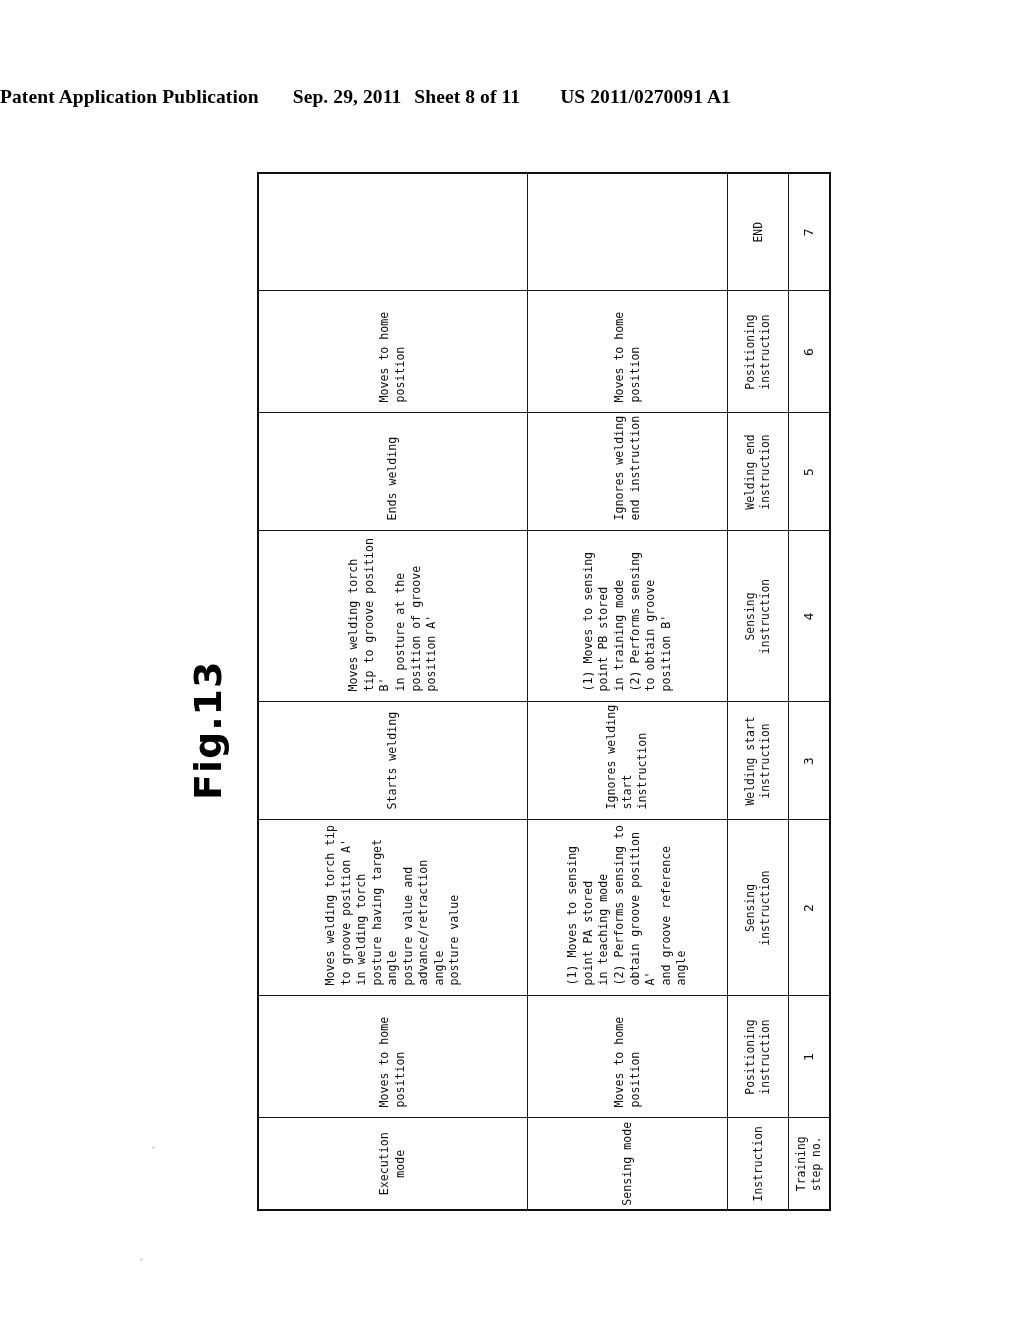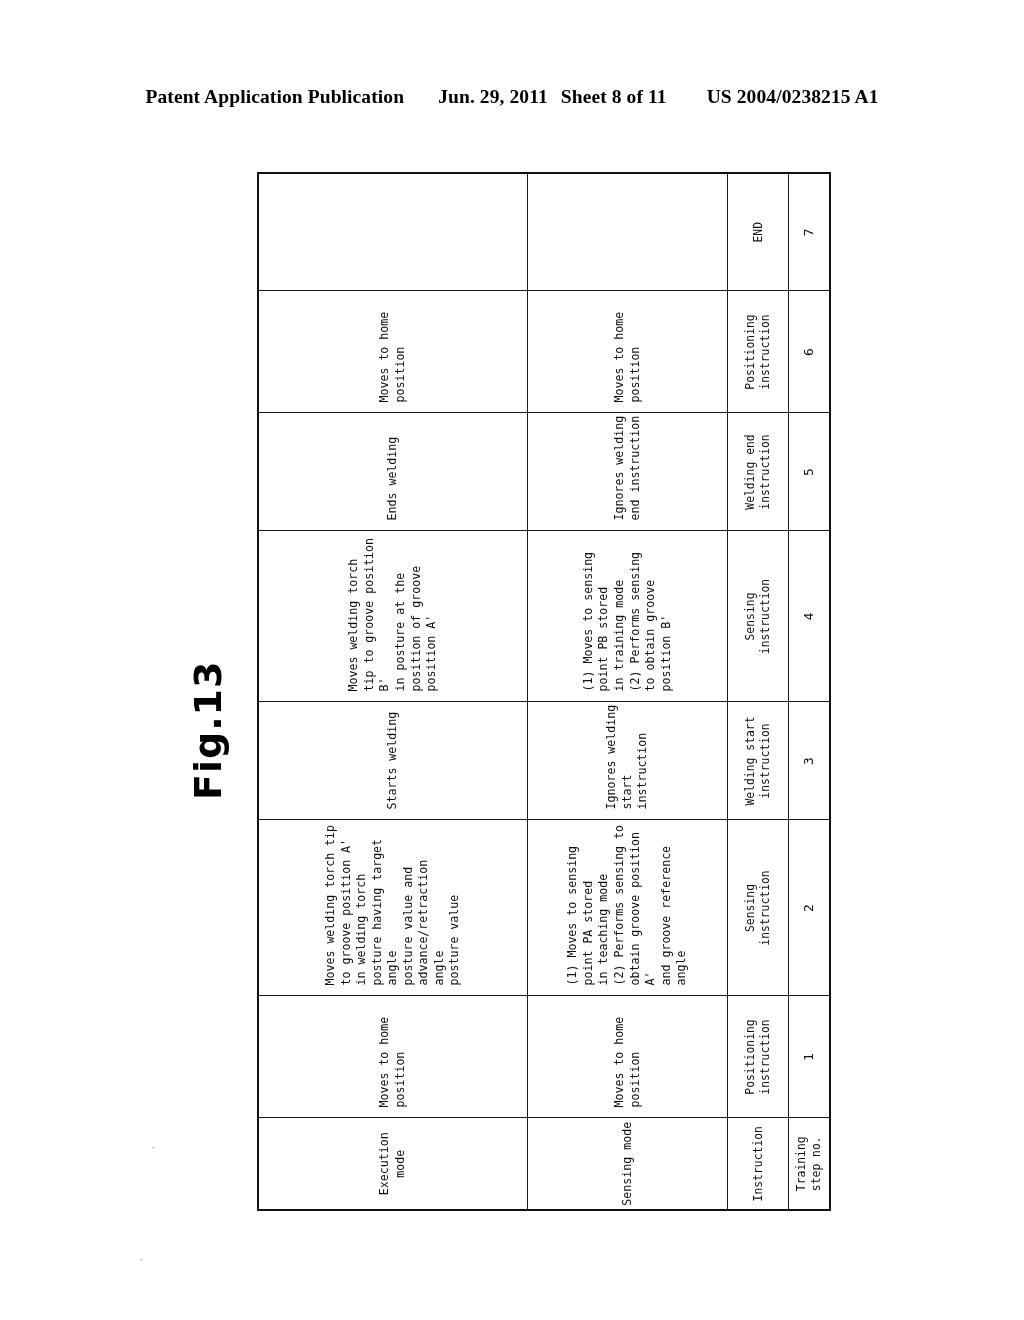--- a/index.html
+++ b/index.html
@@ -10,21 +10,20 @@
     color:#000;
     position:relative;
     overflow:hidden;
   }
 
   
   .pub-header{
     position:absolute;
     top:86px; left:0; width:1024px;
     display:flex;
-    justify-content:center;
     align-items:baseline;
     font-family:"Liberation Serif", serif;
     font-weight:bold;
     font-size:19.5px;
     letter-spacing:0.1px;
     white-space:nowrap;
   }
   .pub-header .seg{display:inline-block;}
   .gap-a{width:34px;display:inline-block;}
   .gap-b{width:13px;display:inline-block;}
@@ -119,25 +118,25 @@
 
   
   .speck{position:absolute;width:3px;height:3px;background:#d8d8d8;border-radius:50%;}
 </style>
 </head>
 <body>
 
 <div class="pub-header">
   <span class="seg">Patent Application Publication</span>
   <span class="gap-a"></span>
-  <span class="seg">Jun. 29, 2011</span>
+  <span class="seg">Sep. 29, 2011</span>
   <span class="gap-b"></span>
   <span class="seg">Sheet 8 of 11</span>
   <span class="gap-c"></span>
-  <span class="seg">US 2004/0238215 A1</span>
+  <span class="seg">US 2011/0270091 A1</span>
 </div>
 
 <div class="fig-label">Fig.13</div>
 
 <div class="table-stage">
   <table class="fig-table">
     <colgroup>
       <col class="c-step">
         <col class="c-r1">
         <col class="c-r2">

